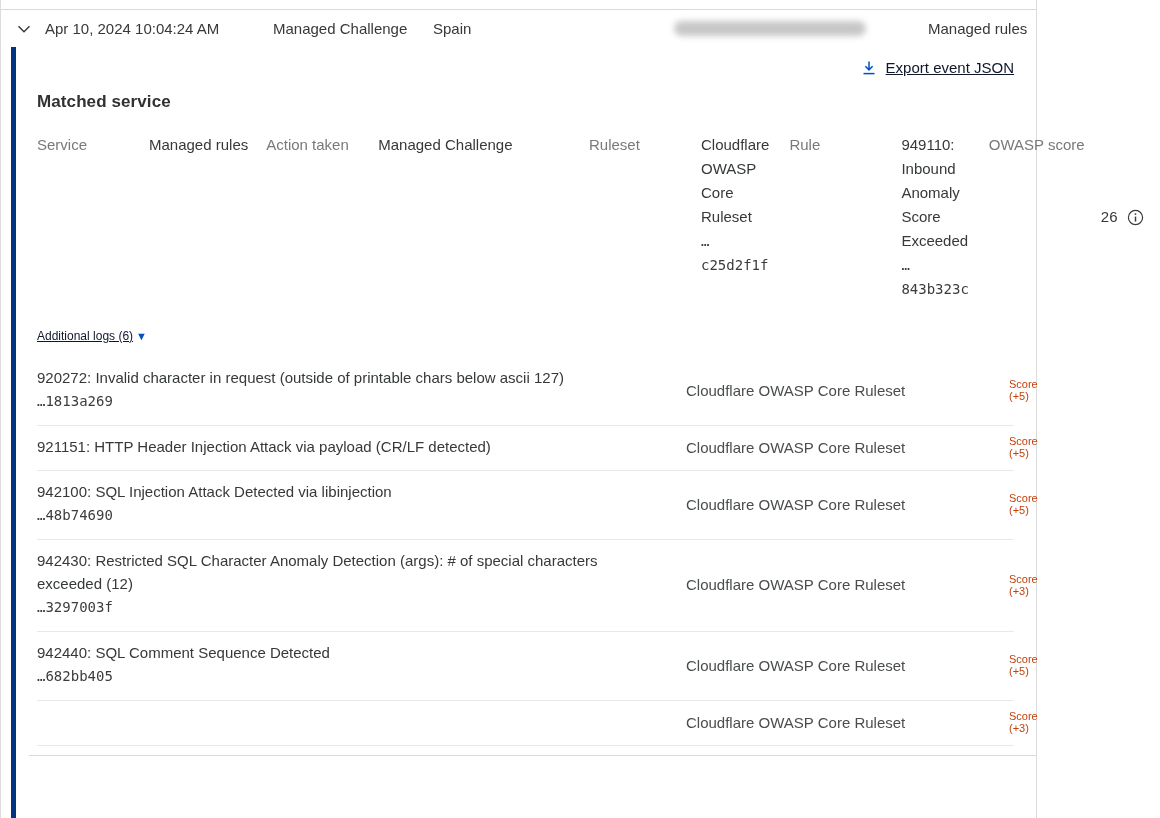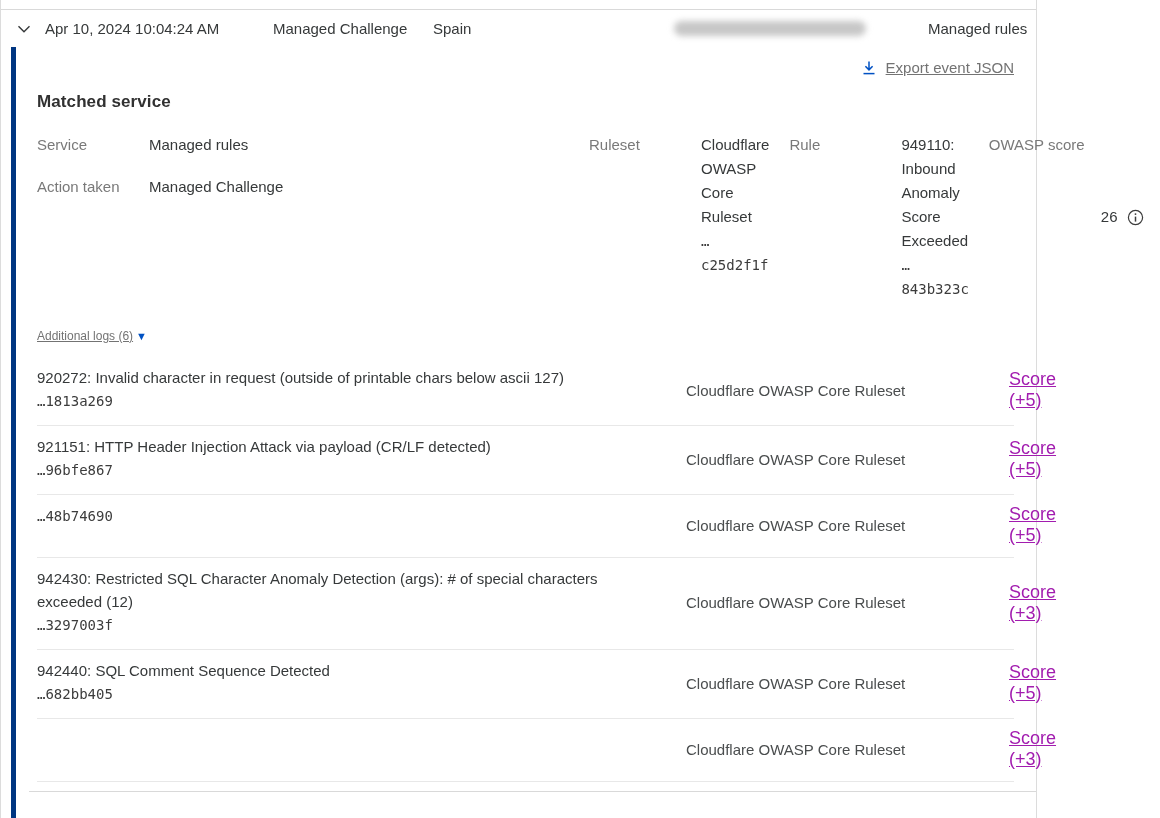--- a/index.html
+++ b/index.html
@@ -40,26 +40,26 @@
 
   
   .detail-panel {
     margin-left: 10px;
     border-left: 5px solid #003681;
     height: 772px;
     padding: 12px 22px 0 21px;
   }
   .detail-header { display: flex; justify-content: space-between; align-items: flex-start; }
   .detail-title { font-size: 17px; font-weight: 700; color: #313131; letter-spacing: .1px; margin-top: 33px; }
-  a.link { color: #737373; text-decoration: underline; cursor: pointer; }
+  a.link { color: #0f172a; text-decoration: underline; cursor: pointer; }
   .export-link { display: inline-flex; align-items: center; gap: 9px; font-size: 15px; }
   .export-link .dl-icon { display: inline-flex; }
 
   .fields-grid { display: flex; margin-top: 21px; }
-  .fields-col-left { width: 552px; flex: 0 0 auto; display: flex; flex-direction: column; gap: 18px; }
+  .fields-col-left { width: 552px; flex: 0 0 auto; display: flex; flex-direction: row; gap: 18px; }
   .fields-col-right { flex: 1; display: flex; flex-direction: row; gap: 20px; }
   .field-row { display: flex; line-height: 24px; font-size: 15px; }
   .field-label { color: #797979; flex: 0 0 112px; }
   .field-value { max-width: 246px; }
   .mono {
     font-family: "DejaVu Sans Mono", monospace;
     font-size: 14px; color: #3c3c3c;
   }
   .owasp-value { display: flex; align-items: center; gap: 10px; }
   .info-btn { display: inline-flex; align-items: center; cursor: pointer; }
@@ -68,21 +68,21 @@
   .caret { color: #0051c3; font-size: 11px; margin-left: 3px; cursor: pointer; }
 
   
   .logs-table { margin-top: 13px; }
   .log-row { display: flex; padding: 9px 0 11px 0; }
   .log-row + .log-row { border-top: 1px solid #e8e8e8; }
   .log-desc-cell { flex: 0 0 649px; padding-right: 40px; }
   .log-desc { font-size: 15px; line-height: 23px; }
   .log-hash { line-height: 25px; }
   .log-ruleset { flex: 0 0 323px; align-self: center; font-size: 15px; color: #4a4d4e; }
-  .log-score  { flex: 1; align-self: center; font-size: 18px; color: #a21caf; text-decoration: underline; }
+  .log-score  { flex: 1; align-self: center; font-size: 11px; color: #c2410c; }
   .logs-bottom-border { border-top: 1px solid #e8e8e8; }
   .panel-bottom-border { border-top: 1px solid #d9d9d9; margin: 9px -22px 0 -8px; }
 </style>
 </head>
 <body>
 
 <div class="events-container">
   <div class="top-strip"></div>
   <div class="top-border"></div>
 
@@ -169,28 +169,28 @@
       <div class="log-desc">920272: Invalid character in request (outside of printable chars below ascii 127)</div>
       <div class="log-hash mono">…1813a269</div>
     </div>
     <div class="log-ruleset">Cloudflare OWASP Core Ruleset</div>
     <div class="log-score">Score (+5)</div>
   </div>
 
   <div class="log-row">
     <div class="log-desc-cell">
       <div class="log-desc">921151: HTTP Header Injection Attack via payload (CR/LF detected)</div>
-      <div class="log-hash mono">…96bfe867</div>
-    </div>
-    <div class="log-ruleset">Cloudflare OWASP Core Ruleset</div>
-    <div class="log-score">Score (+5)</div>
-  </div>
-
-  <div class="log-row">
-    <div class="log-desc-cell">
+    </div>
+    <div class="log-ruleset">Cloudflare OWASP Core Ruleset</div>
+    <div class="log-score">Score (+5)</div>
+  </div>
+
+  <div class="log-row">
+    <div class="log-desc-cell">
+      <div class="log-desc">942100: SQL Injection Attack Detected via libinjection</div>
       <div class="log-hash mono">…48b74690</div>
     </div>
     <div class="log-ruleset">Cloudflare OWASP Core Ruleset</div>
     <div class="log-score">Score (+5)</div>
   </div>
 
   <div class="log-row">
     <div class="log-desc-cell">
       <div class="log-desc">942430: Restricted SQL Character Anomaly Detection (args): # of special characters exceeded (12)</div>
       <div class="log-hash mono">…3297003f</div>

